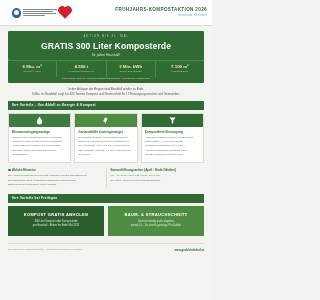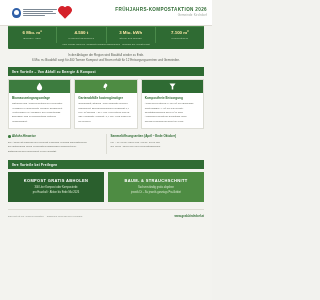--- a/index.html
+++ b/index.html
@@ -152,20 +152,25 @@
       <div class="heart">
           <span></span>
         </div>
     </div>
     <div class="hdr-right">
       <div class="hdr-title">FRÜHJAHRS-KOMPOSTAKTION 2026</div>
       <div class="hdr-sub">Gemeinde Kirchdorf</div>
     </div>
   </div>
 
+  <div class="hero">
+    <div class="hero-kicker">AKTION BIS 31. MAI</div>
+    <div class="hero-title">GRATIS 300 Liter Komposterde</div>
+    <div class="hero-sub">für jeden Haushalt!</div>
+  </div>
 
   <div class="stats">
     <div class="stat">
       <div class="stat-val">6 Mio. m³</div>
       <div class="stat-lbl">Biomüll / Jahr</div>
     </div>
     <div class="stat">
       <div class="stat-val">4.500 t</div>
       <div class="stat-lbl">Kompost abgegeben</div>
     </div>

